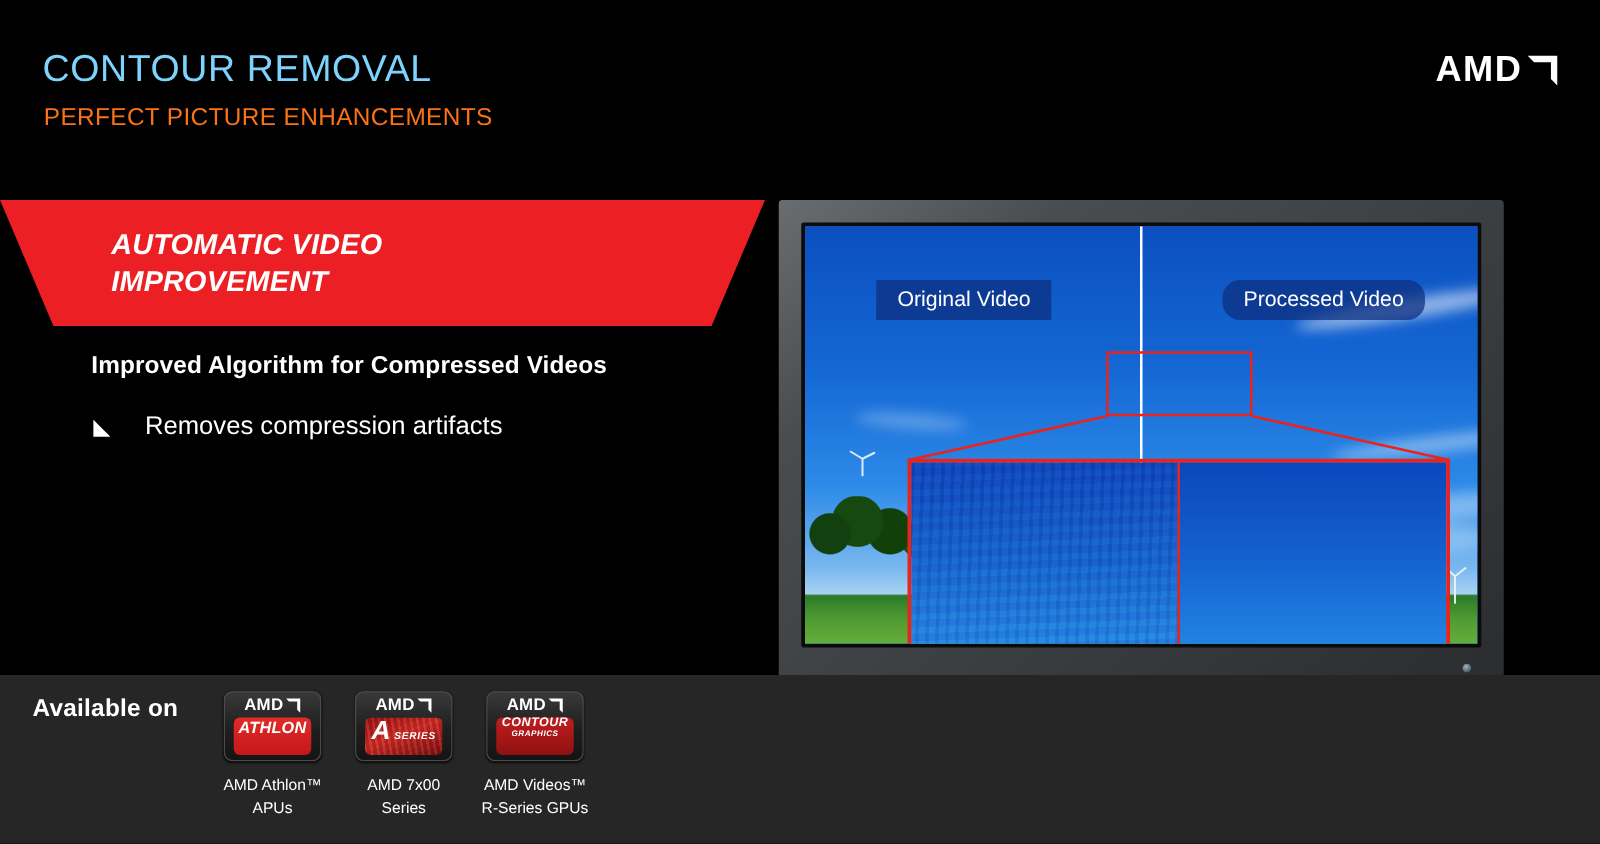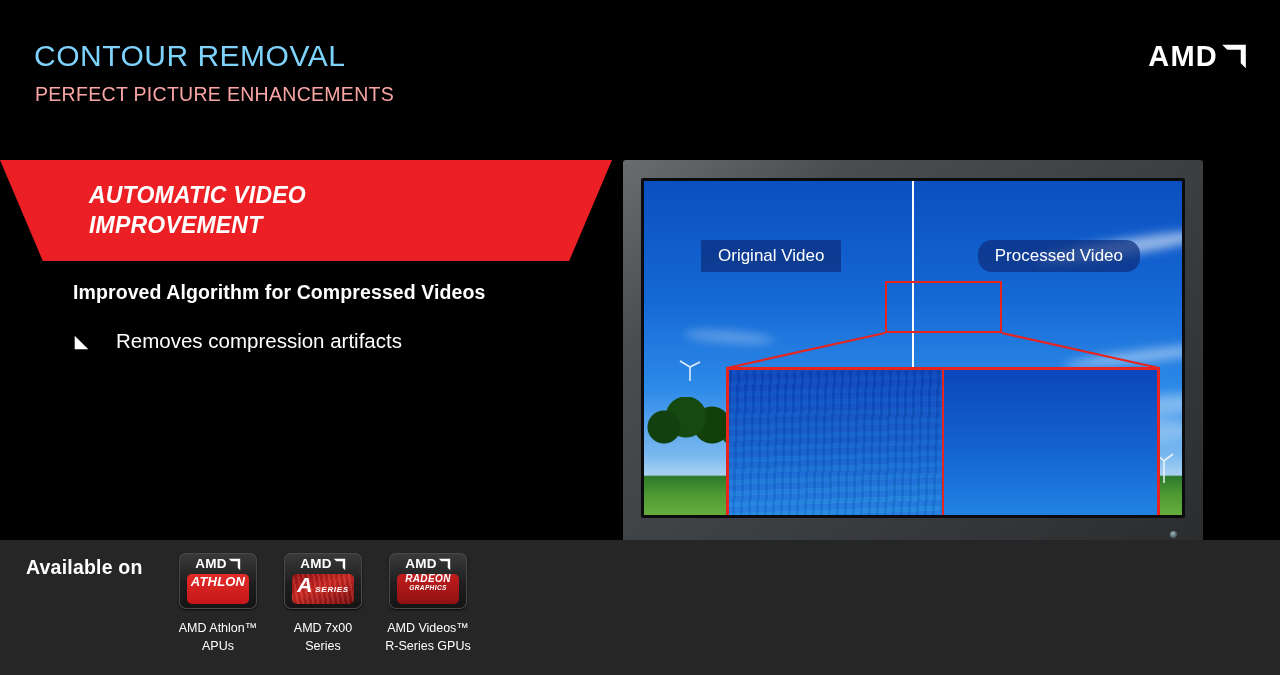--- a/index.html
+++ b/index.html
@@ -35,21 +35,21 @@
     font-weight: 400;
     line-height: 1.05;
     white-space: nowrap;
   }
   .slide-subtitle {
     position: absolute;
     left: 35px;
     top: 83px;
     font-size: 19.5px;
     letter-spacing: 0.3px;
-    color: #fca5a5;
+    color: #f97316;
     font-weight: 400;
     white-space: nowrap;
   }
 
   
   .amd-logo {
     position: absolute;
     right: 32px;
     top: 41px;
     display: flex;
@@ -338,21 +338,20 @@
 
   .vid-label {
     position: absolute;
     top: 43px;
     background: rgba(12, 46, 125, 0.72);
     color: #ffffff;
     font-size: 17px;
     padding: 7px 17px 8px 17px;
     line-height: 1;
     white-space: nowrap;
-    margin-top: 16px;
   }
   .vid-label.left  { left: 57px; }
   .vid-label.right { right: 42px; border-radius: 14px; }
 
   
   .src-rect {
     position: absolute;
     left: 241px;
     top: 100px;
     width: 117px;
@@ -586,21 +585,21 @@
     <div class="badge-cell">
       <div class="badge-chip">
         <div class="chip-amd">
           <span class="chip-amd-text">AMD</span>
           <svg class="chip-amd-arrow" viewBox="0 0 32 32">
             <polygon points="2,2 30,2 30,30 24,24 24,8 8,8" fill="#ffffff"></polygon>
           </svg>
         </div>
         <div class="chip-plate red-dark">
           <span class="plate-radeon">
-            <span class="r-main">RADEON</span>
+            <span class="r-main">CONTOUR</span>
             <span class="r-sub">GRAPHICS</span>
           </span>
         </div>
       </div>
       <div class="badge-caption">AMD Videos™
 R-Series GPUs</div>
     </div>
 
   </div>
 

